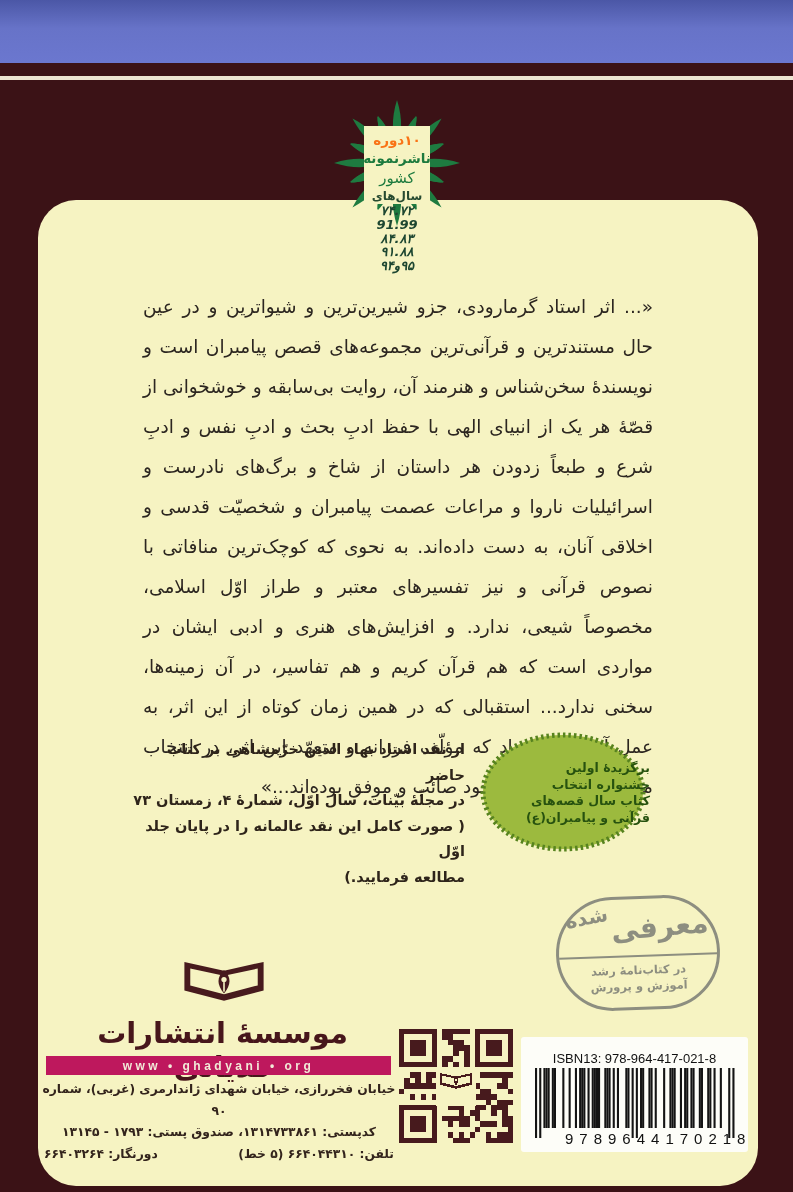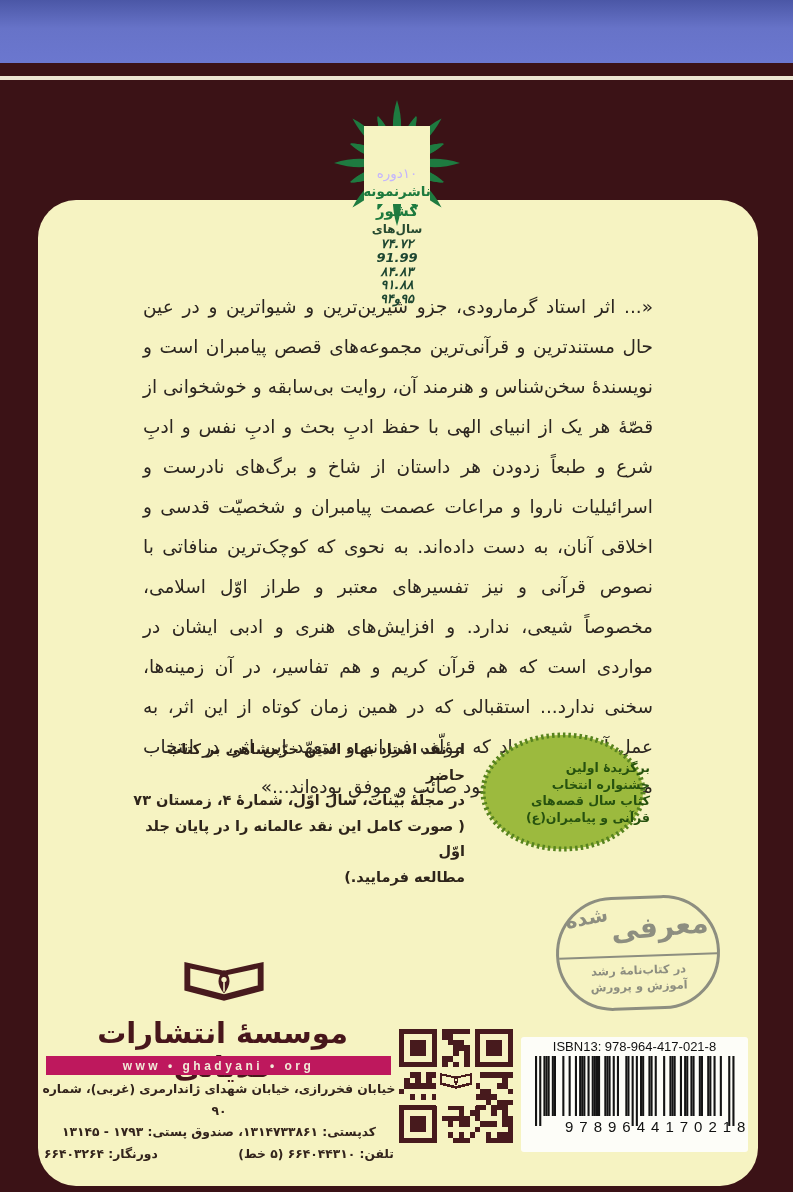--- a/index.html
+++ b/index.html
@@ -9,23 +9,23 @@
   .blue-band{position:absolute;top:0;left:0;right:0;height:63px;
              background:linear-gradient(180deg,#4b57a6 0%,#6773c8 45%,#6b77cf 100%);}
   .cream-line{position:absolute;top:76px;left:0;right:0;height:4px;background:#ece4d0;}
   
   .panel{position:absolute;left:38px;top:200px;width:720px;height:986px;
          background:#f6f3c2;border-radius:38px;}
   
   .emblem-star{position:absolute;left:322px;top:88px;width:150px;height:150px;}
   .emblem-strip{position:absolute;left:364px;top:126px;width:66px;height:78px;background:#f6f3c2;}
   .emblem-text{position:absolute;left:327px;top:131px;width:140px;text-align:center;direction:rtl;}
-  .em-l1{font-size:13.5px;font-weight:normal;color:#c4b5fd;line-height:18px;margin-top:33px;}
+  .em-l1{font-size:13.5px;font-weight:bold;color:#f97316;line-height:18px;}
   .em-l2{font-size:13.5px;font-weight:bold;color:#1d7a3e;line-height:19px;}
-  .em-l3{font-size:15px;font-weight:bold;color:#1d7a3e;line-height:20px;}
+  .em-l3{font-size:15px;font-weight:normal;color:#1d7a3e;line-height:20px;}
   .em-l4{font-size:12px;font-weight:bold;color:#274a30;line-height:16px;}
   .em-year{display:block;font-size:13px;font-weight:bold;color:#1d4631;line-height:13.8px;font-style:italic;}
   
   .quote{position:absolute;left:143px;top:268px;width:510px;direction:rtl;text-align:justify;
          font-size:18.5px;line-height:40px;color:#2c2620;}
   
   .credit{position:absolute;left:130px;top:737px;width:335px;direction:rtl;text-align:right;
           font-weight:bold;font-size:14.5px;line-height:25.5px;color:#2e241a;}
   
   .badge{position:absolute;left:476px;top:730px;width:174px;height:124px;}
@@ -49,21 +49,21 @@
            color:#f2ead8;display:flex;align-items:center;justify-content:center;font-size:12px;
            letter-spacing:3.5px;font-weight:bold;font-family:"Liberation Sans",sans-serif;}
   .address{position:absolute;left:36px;top:1079px;width:366px;direction:rtl;text-align:center;
            font-size:12.3px;font-weight:bold;color:#33241c;line-height:21.5px;}
   .addr-row{display:flex;justify-content:space-between;padding:0 8px;}
   
   .qr{position:absolute;left:399px;top:1029px;width:114px;height:114px;}
   
   .barcode{position:absolute;left:521px;top:1037px;width:227px;height:115px;background:#fdfdf8;
            border-radius:3px;}
-  .isbn-label{text-align:center;font-size:13px;color:#111;padding-top:2px;
+  .isbn-label{text-align:center;font-size:13px;color:#111;padding-top:14px;
               font-family:"Liberation Sans",sans-serif;}
   .bars{display:block;margin:2px auto 0 auto;}
   .isbn-digits{text-align:center;font-size:15px;letter-spacing:6px;color:#111;margin-top:-10px;
                font-family:"Liberation Sans",sans-serif;padding-left:44px;}
 </style>
 </head>
 <body>
 
 <svg width="0" height="0" style="position:absolute" aria-hidden="true">
   <defs>

